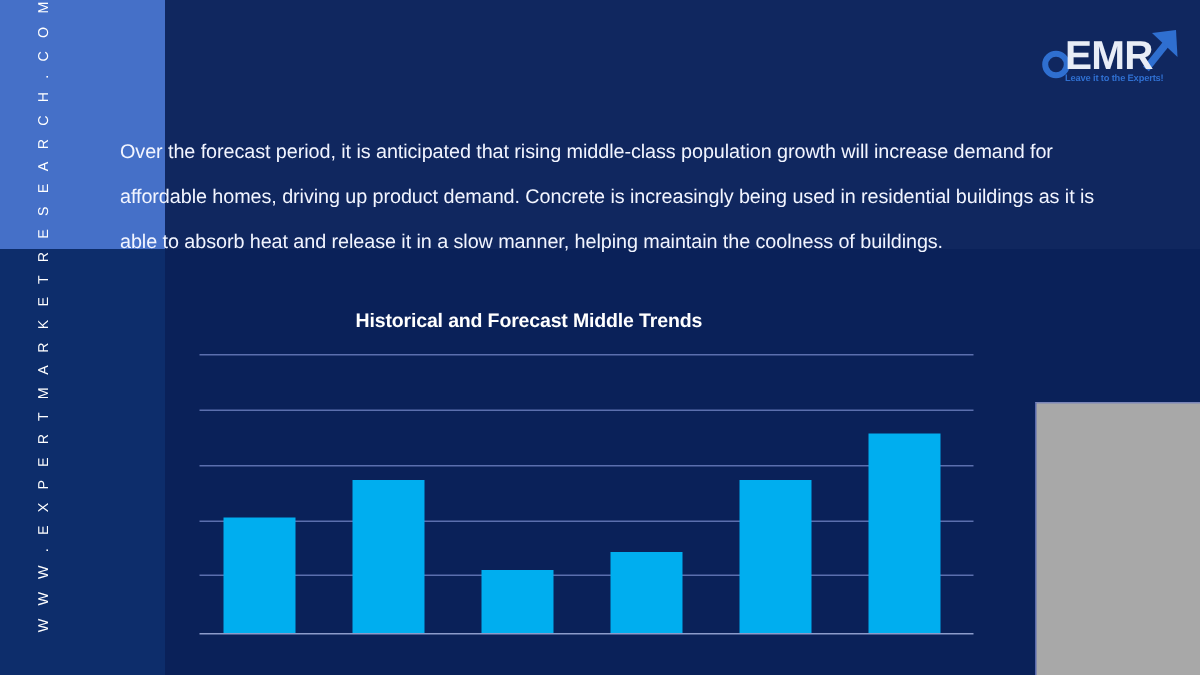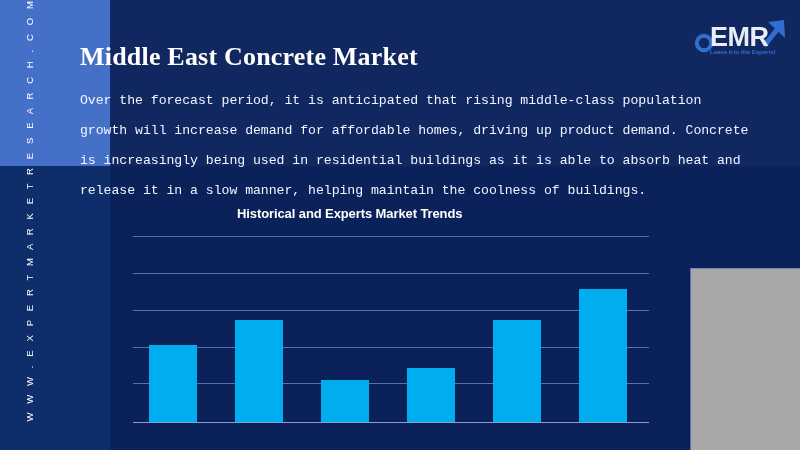--- a/index.html
+++ b/index.html
@@ -83,21 +83,21 @@
     letter-spacing:0.2px;
     white-space:nowrap;
   }
 
   .paragraph {
     position:absolute; left:80px; top:86px;
     width:672px;
     color:#f2f5ff;
     font-size:13.2px;
     line-height:30px;
-    font-family:Liberation Mono, monospace;
+    font-family:Liberation Sans, sans-serif;
     letter-spacing:-0.05px;
   }
 
   
   .chart-title {
     position:absolute; left:237px; top:206px;
     font-size:13px; font-weight:700; color:#ffffff;
     font-family:"Liberation Sans", sans-serif;
     letter-spacing:-0.1px;
     white-space:nowrap;
@@ -142,25 +142,24 @@
       <g>
         <path d="M72 36 L88 16" stroke="#2f6fd0" stroke-width="5" fill="none"></path>
         <path d="M92 10 L93 28 L76 12 Z" fill="#2f6fd0"></path>
       </g>
       <circle cx="12" cy="33" r="7.2" fill="none" stroke="#2f6fd0" stroke-width="4"></circle>
       <text x="18" y="36" font-family="Liberation Sans, sans-serif" font-size="27" font-weight="700" fill="#e8edf7" letter-spacing="-0.5">EMR</text>
       <text x="18" y="44" font-family="Liberation Sans, sans-serif" font-size="6.2" font-weight="700" fill="#2f6fd0" letter-spacing="-0.1">Leave it to the Experts!</text>
     </svg>
   </div>
 
-  <h1 class="title">Middle East Concrete Market</h1>
 
   <p class="paragraph">Over the forecast period, it is anticipated that rising middle-class population growth will increase demand for affordable homes, driving up product demand. Concrete is increasingly being used in residential buildings as it is able to absorb heat and release it in a slow manner, helping maintain the coolness of buildings.</p>
 
-  <div class="chart-title">Historical and Experts Market Trends</div>
+  <div class="chart-title">Historical and Forecast Middle Trends</div>
 
   <div class="plot" id="plot">
       <div class="gridline" style="top: 0px;"></div>
       <div class="gridline" style="top: 36.8491px;"></div>
       <div class="gridline" style="top: 73.6981px;"></div>
       <div class="gridline" style="top: 110.547px;"></div>
       <div class="gridline" style="top: 147.396px;"></div>
       <div class="axisline" style="top: 186px;"></div>
       <div class="bar" style="left: 16.135px; width: 47.73px; height: 77.2075px; top: 108.792px; background: rgb(0, 174, 239);"></div>
       <div class="bar" style="left: 102.135px; width: 47.73px; height: 101.774px; top: 84.2264px; background: rgb(0, 174, 239);"></div>

